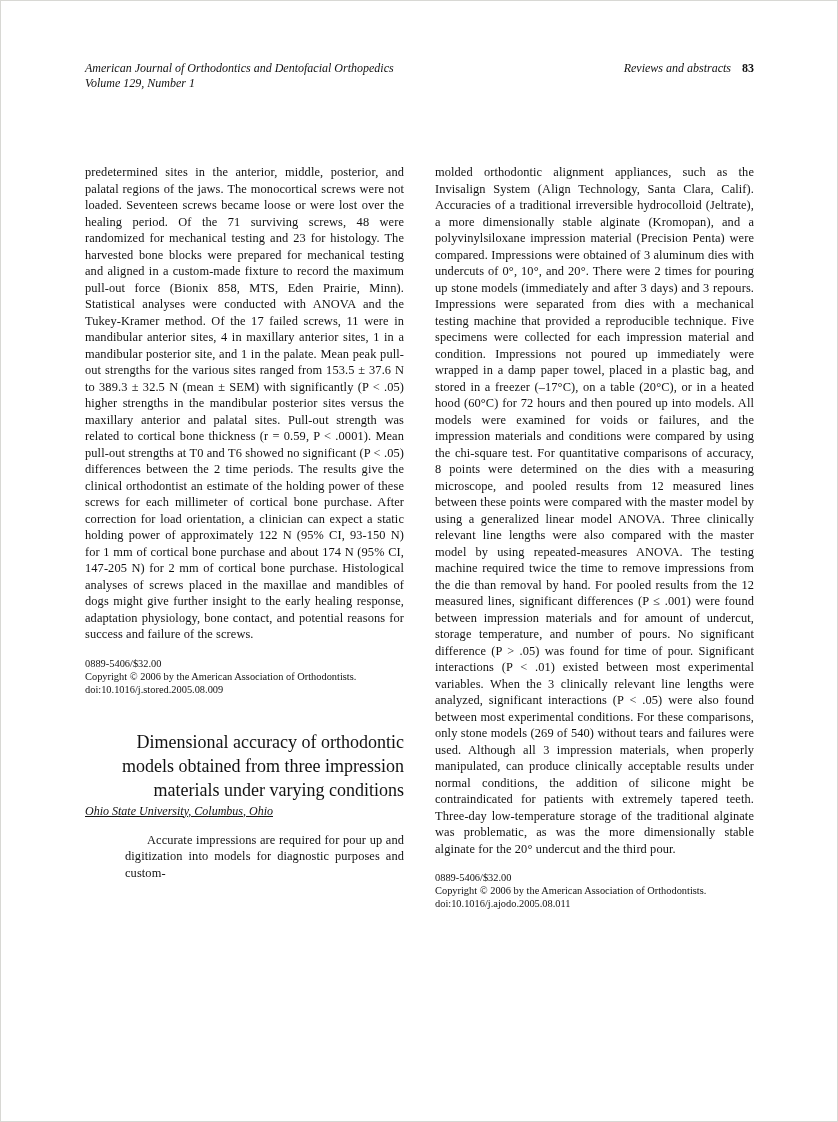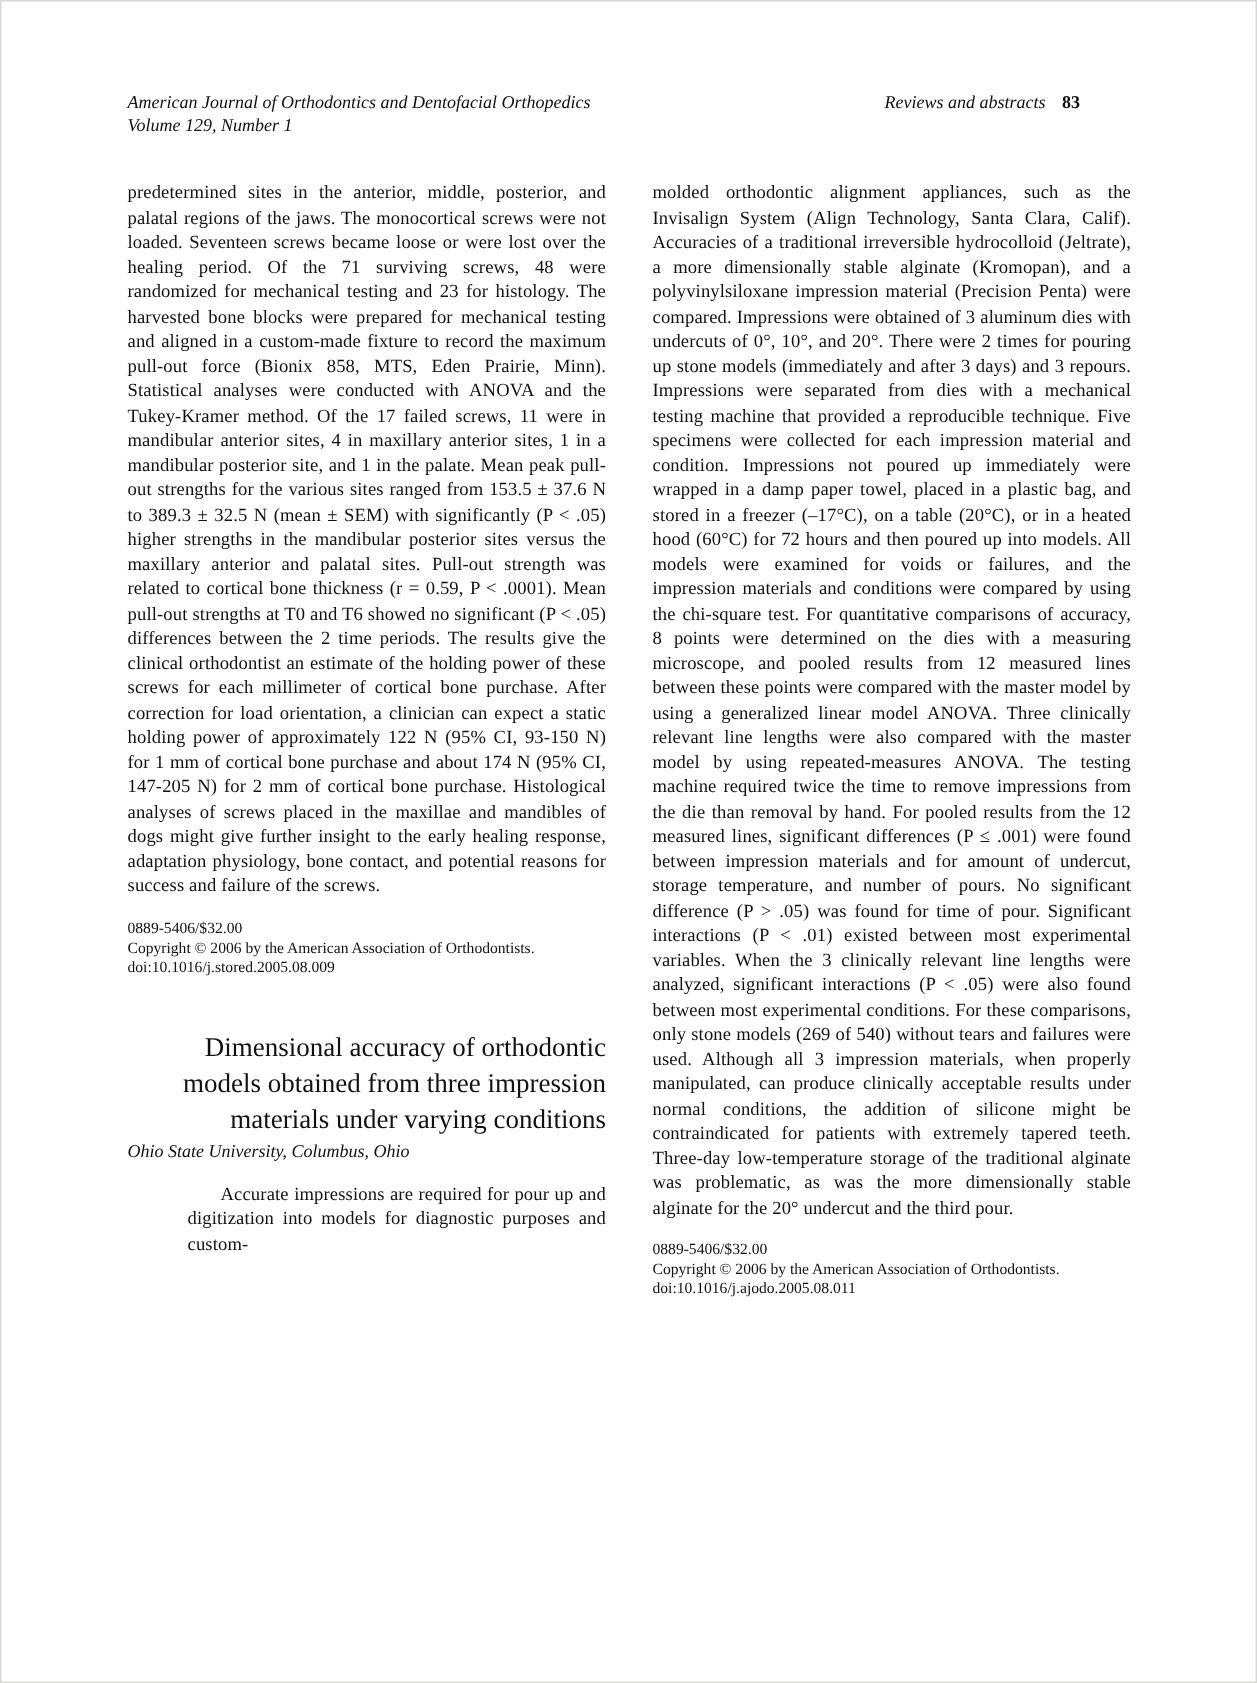--- a/index.html
+++ b/index.html
@@ -12,38 +12,39 @@
     background: #ffffff;
     border: 1px solid #d8d8d4;
     font-family: "Liberation Serif", serif;
     color: #111111;
     overflow: hidden;
   }
   .running-head {
     display: flex;
     justify-content: space-between;
     align-items: flex-start;
-    padding: 60px 117px 0 84px;
+    padding: 60px 83px 0 84px;
     font-size: 12px;
     line-height: 14.5px;
   }
   .italic { font-style: italic; }
   .head-right { white-space: nowrap; }
   .page-num { font-weight: bold; font-style: normal; margin-left: 8px; }
   .columns {
     display: flex;
     gap: 31px;
     padding: 30px 83px 0 84px;
   }
   .col { width: 320px; }
   .body-text {
     font-size: 12.4px;
     line-height: 16.5px;
     text-align: justify;
     letter-spacing: 0.1px;
+    margin-top: 44px;
   }
   .body-text.indent { text-indent: 22px; margin-left: 40px; }
   .citation {
     margin-top: 14px;
     font-size: 10.4px;
     line-height: 13px;
   }
   .article-title {
     margin-top: 34px;
     font-size: 18px;
@@ -55,20 +56,21 @@
     margin-top: 12px;
     font-family: "Liberation Sans", sans-serif;
     font-size: 11.4px;
     font-weight: bold;
     line-height: 15px;
   }
   .affiliation {
     margin-top: 2px;
     font-size: 12px;
     line-height: 15px;
+    text-decoration: underline;
   }
   .first-para { margin-top: 13px; }
 </style>
 </head>
 <body>
 
 <div class="page">
 
   <header class="running-head">
     <div class="head-left">

